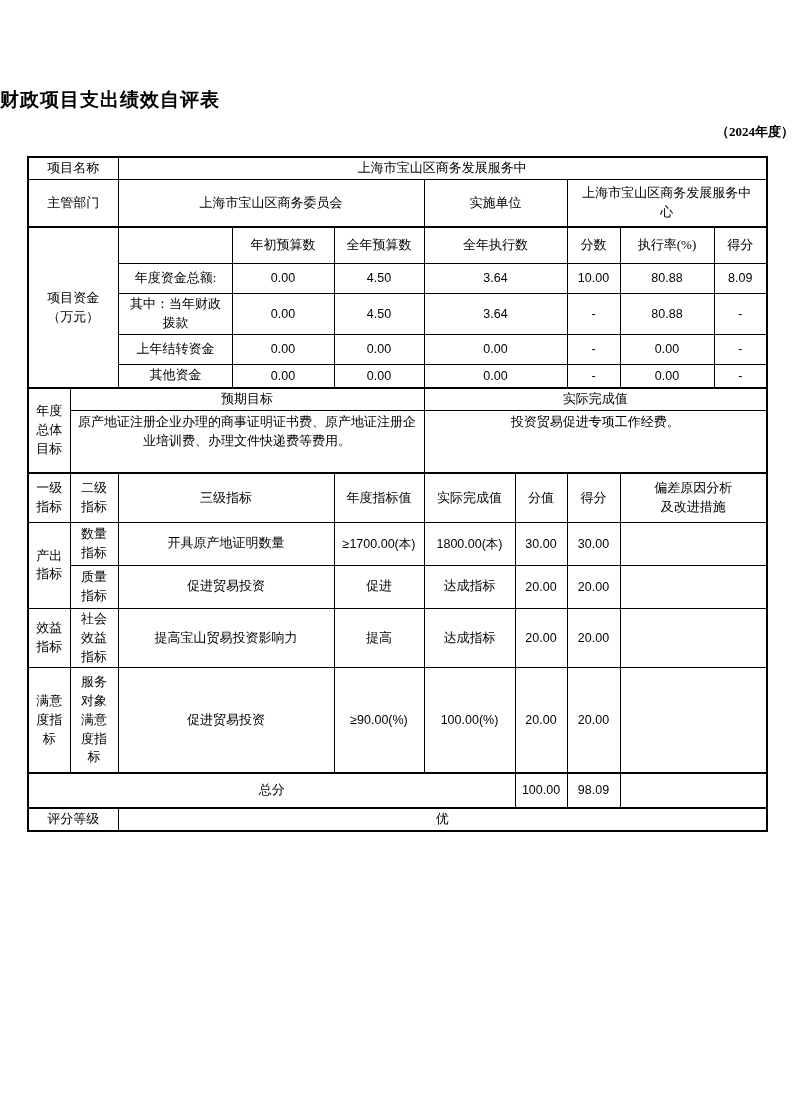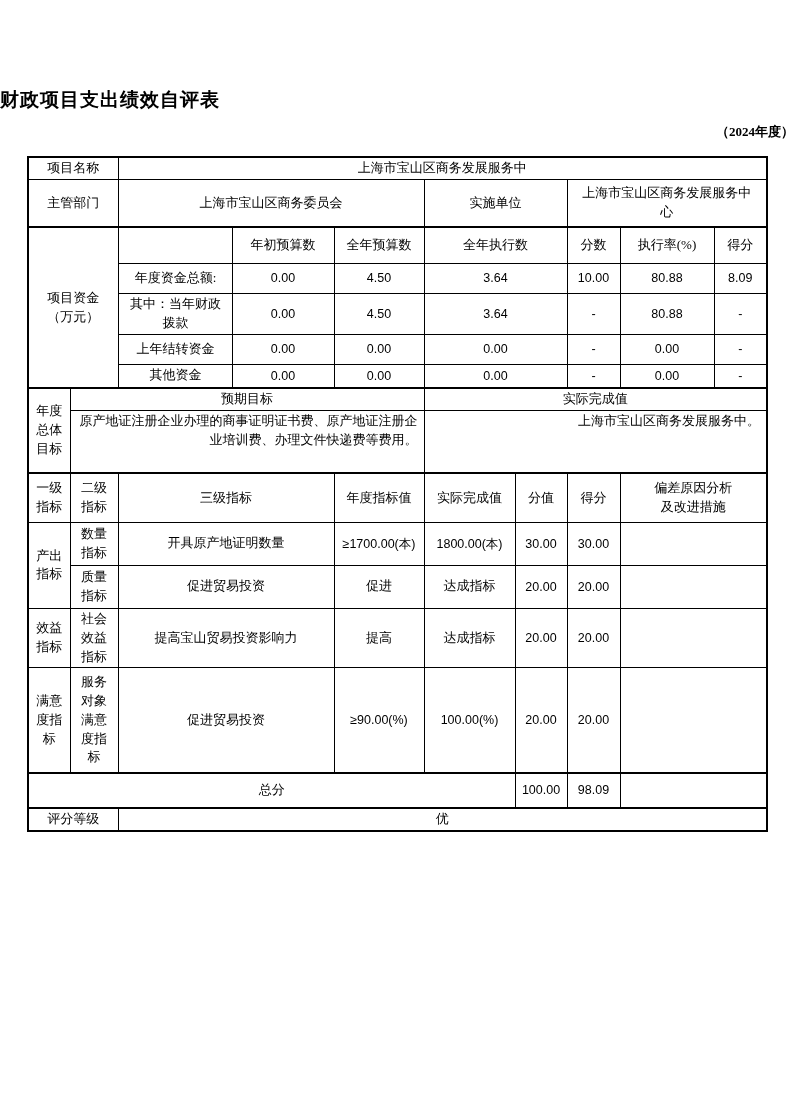--- a/index.html
+++ b/index.html
@@ -5,21 +5,21 @@
   * { margin: 0; padding: 0; box-sizing: border-box; }
   html, body { width: 794px; height: 1093px; background: #ffffff; color: #000; }
   body { font-family: "Liberation Serif", serif; }
   .doc-title { font-weight: bold; font-size: 19px; padding-top: 87px; letter-spacing: 1px; }
   .doc-subtitle { text-align: right; font-weight: bold; font-size: 13px; margin-top: 10px; margin-bottom: 15px; }
   table.main { border-collapse: collapse; table-layout: fixed; width: 739px; margin-left: 27px; border: 2px solid #000; }
   td { border: 1px solid #000; font-size: 13px; line-height: 1.45; text-align: center; vertical-align: middle; padding: 1px 4px; overflow: hidden; }
   .ml { white-space: pre-line; }              
   .num { font-family: "Liberation Sans", sans-serif; font-size: 12.5px; }
   .lbl-right { text-align: center; padding-right: 3px; }
-  .goal-text { text-align: right; vertical-align: top; padding: 2px 6px; font-family: Liberation Mono, monospace; }
+  .goal-text { text-align: center; vertical-align: top; padding: 2px 6px; }
   .bb2 { border-bottom: 2px solid #000; }     
 </style>
 </head>
 <body>
 
 <div class="doc-title">财政项目支出绩效自评表</div>
 <div class="doc-subtitle">（2024年度）</div>
 
 <table class="main">
   <colgroup>
@@ -105,21 +105,21 @@
   <tr style="height:22px">
     <td rowspan="2" class="ml bb2">年度
 总体
 目标</td>
     <td colspan="4">预期目标</td>
     <td colspan="5">实际完成值</td>
   </tr>
 
   <tr style="height:63px">
     <td colspan="4" class="goal-text bb2">原产地证注册企业办理的商事证明证书费、原产地证注册企业培训费、办理文件快递费等费用。</td>
-    <td colspan="5" class="goal-text bb2">上海市宝山区商务发展服务中。</td>
+    <td colspan="5" class="goal-text bb2">投资贸易促进专项工作经费。</td>
   </tr>
 
   <tr style="height:49px">
     <td class="ml">一级
 指标</td>
     <td class="ml">二级
 指标</td>
     <td colspan="2">三级指标</td>
     <td>年度指标值</td>
     <td>实际完成值</td>

